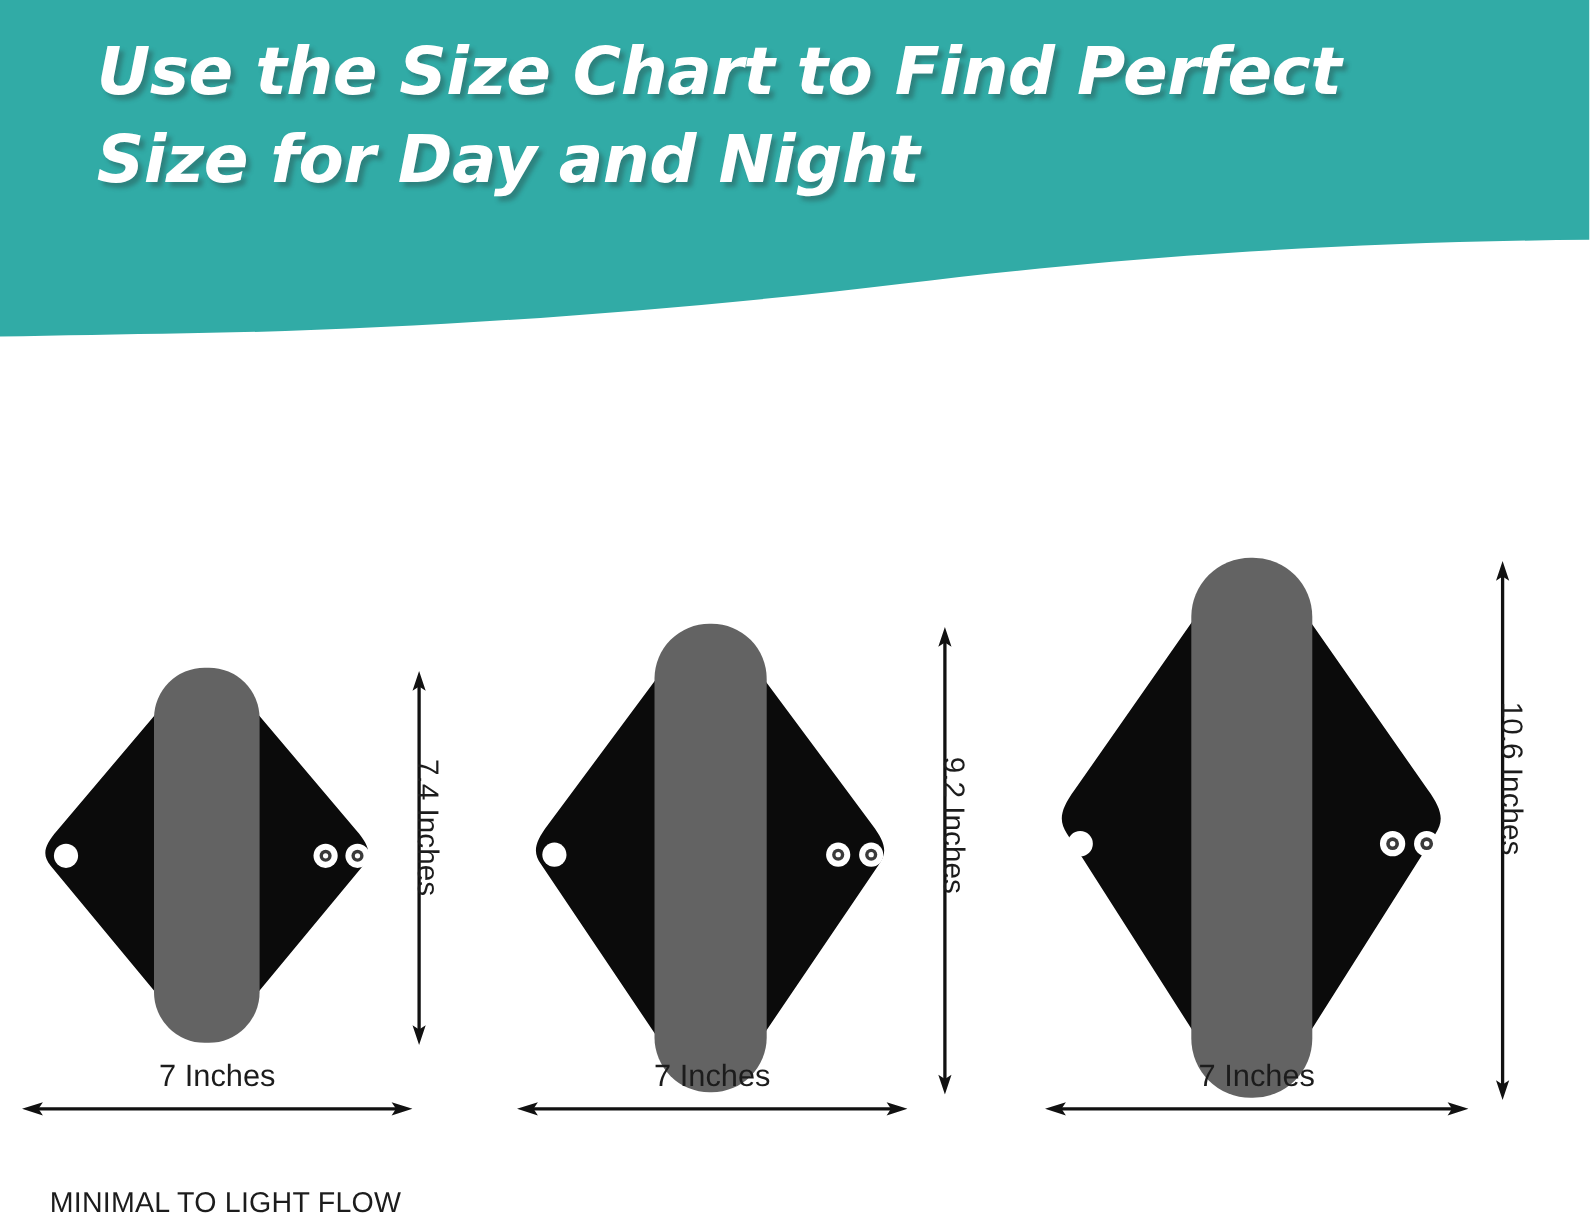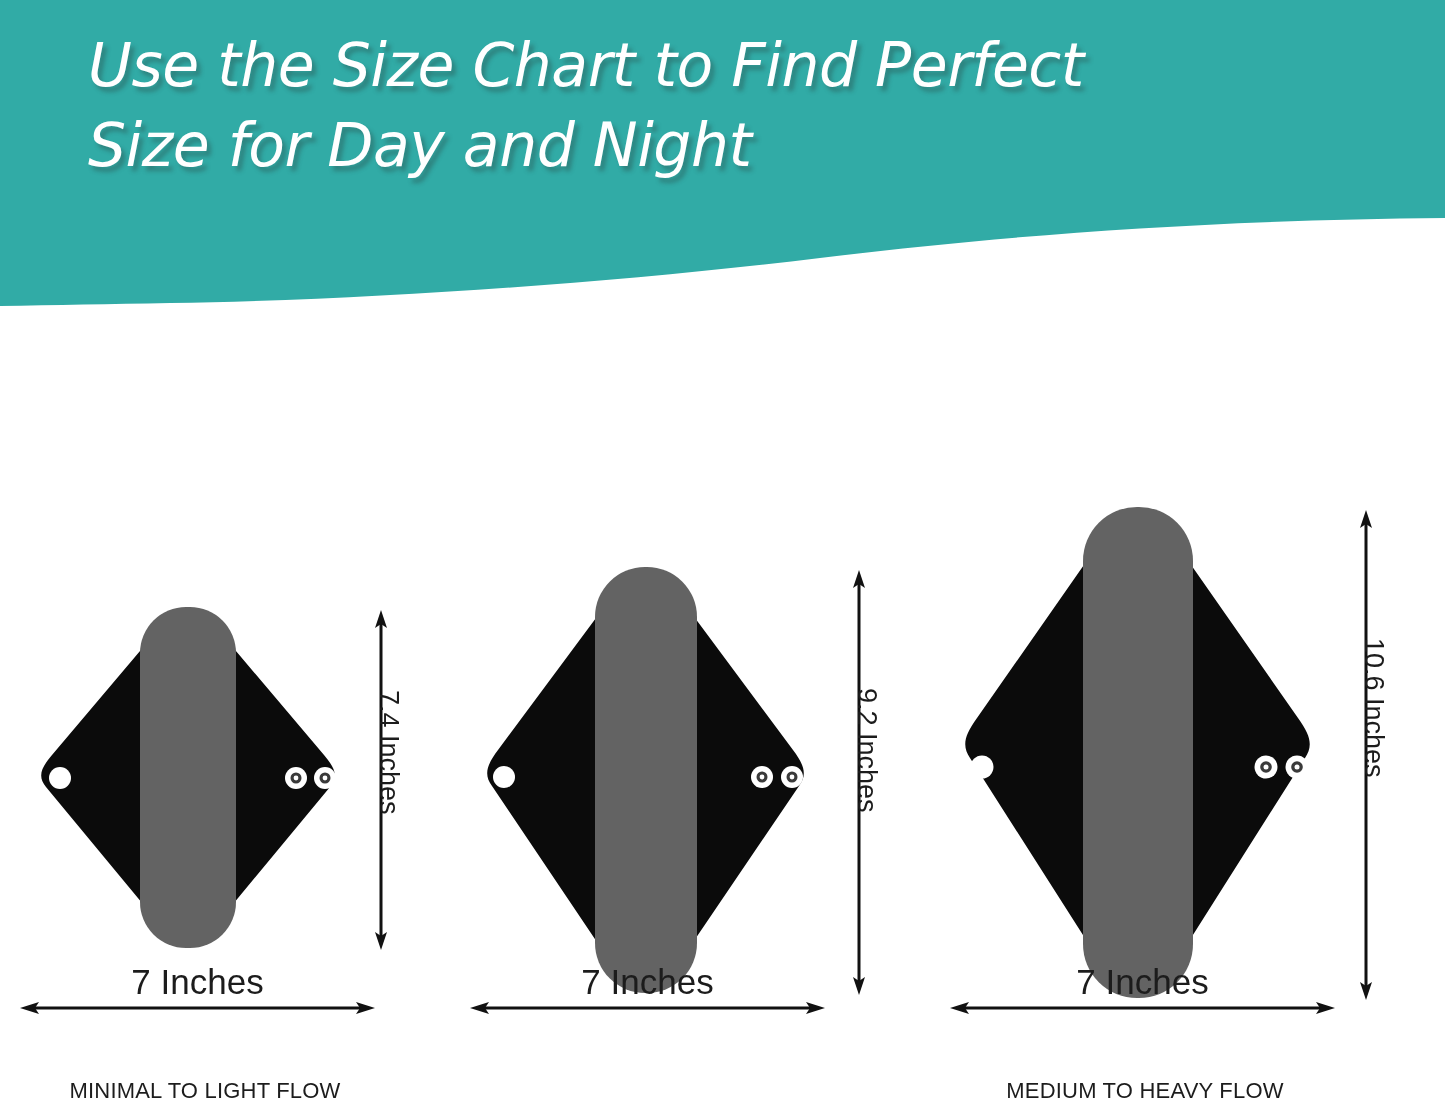--- a/index.html
+++ b/index.html
@@ -30,21 +30,21 @@
     height: 320px;
     display: block;
   }
   #header-title {
     position: absolute;
     left: 88px;
     top: 26px;
     width: 1300px;
     color: #ffffff;
     font-family: "DejaVu Sans", sans-serif;
-    font-weight: normal;
+    font-weight: bold;
     font-style: italic;
     font-size: 60px;
     line-height: 1.33;
     letter-spacing: -0.5px;
     text-shadow: 4px 5px 4px rgba(40,70,68,0.40);
     white-space: pre-line;
   }
 
   
   #pads-area {
@@ -86,30 +86,30 @@
   
   .h-dim {
     position: absolute;
   }
   .h-dim-label {
     position: absolute;
     width: 100%;
     text-align: center;
     color: #1c1c1c;
     font-family: "Liberation Sans", sans-serif;
-    font-size: 35px;
+    font-size: 28px;
     white-space: nowrap;
   }
   .h-dim-svg { display: block; }
 
   .flow-label {
     position: absolute;
     color: #1c1c1c;
     font-family: "Liberation Sans", sans-serif;
-    font-size: 22px;
+    font-size: 26px;
     letter-spacing: 0.2px;
     white-space: nowrap;
     text-align: center;
   }
 </style>
 </head>
 <body>
 
 <div id="header-banner">
   <svg id="header-wave-svg" viewBox="0 0 1445 320" preserveAspectRatio="none" aria-hidden="true">
@@ -261,16 +261,15 @@
 
     <div class="h-dim" style="left:5px; top:678px; width:385px;">
       <div class="h-dim-label" style="top:-36px;">7 Inches</div>
       <svg class="h-dim-svg" width="385" height="20" viewBox="0 0 385 20">
         <line x1="13" y1="10" x2="372" y2="10" stroke="#111111" stroke-width="3"></line>
         <polygon points="0,10 19,4 15,10 19,16" fill="#111111"></polygon>
         <polygon points="385,10 366,4 370,10 366,16" fill="#111111"></polygon>
       </svg>
     </div>
 
-    <div class="flow-label" style="left:10px; top:758px; width:380px;">MEDIUM TO HEAVY FLOW</div>
   </div>
 
 </div>
 
 </body></html>

